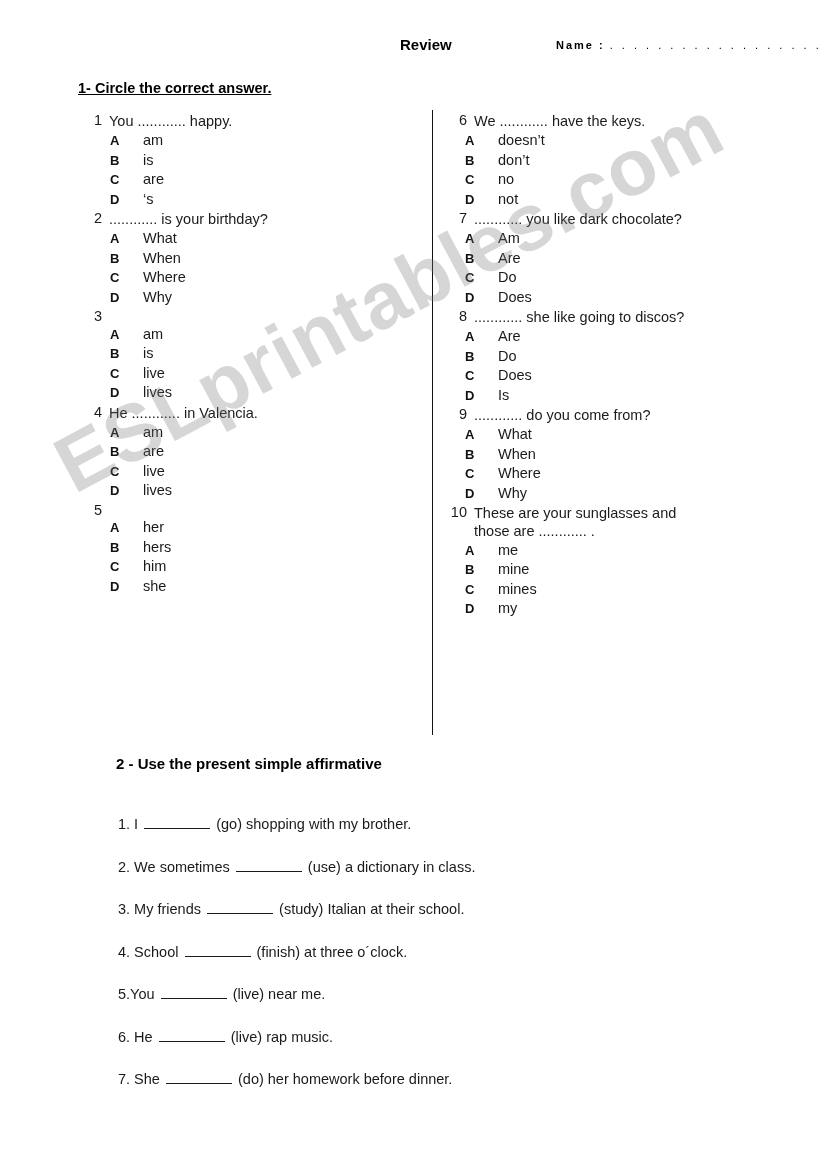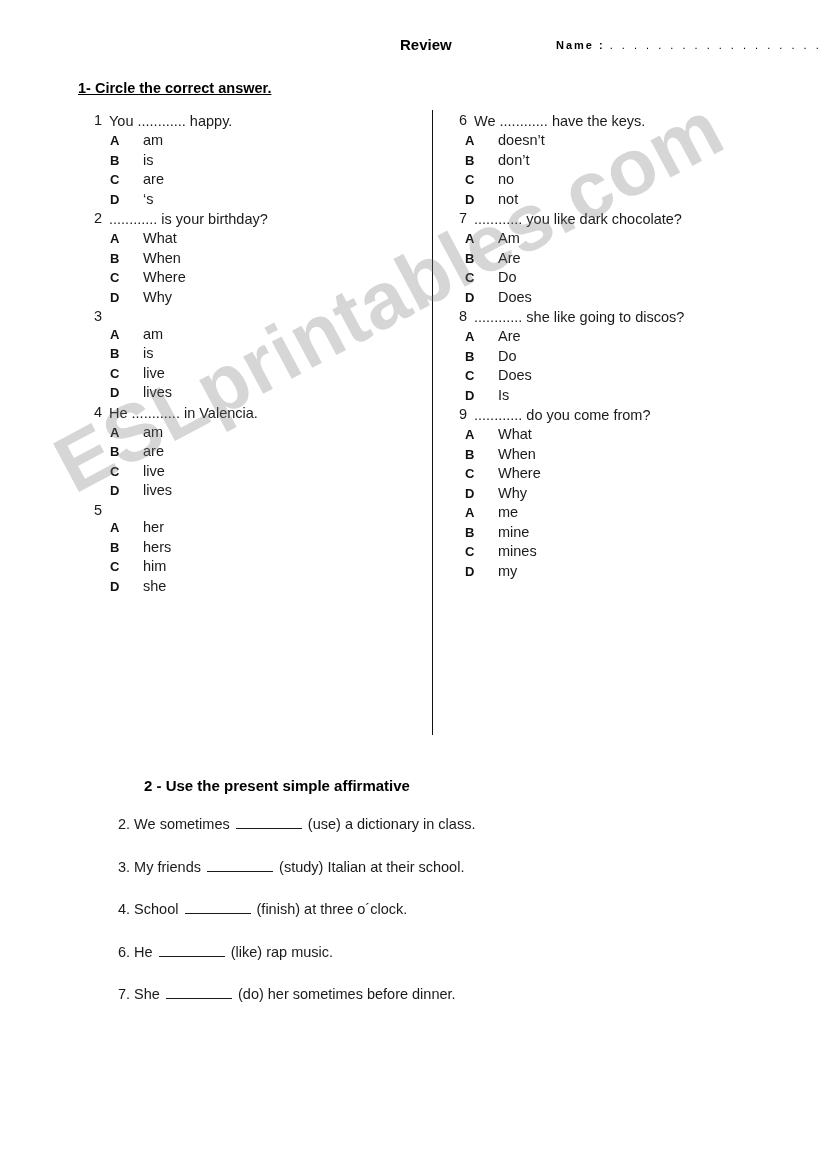--- a/index.html
+++ b/index.html
@@ -143,25 +143,24 @@
     margin-left: 20px;
   }
 
   
   #col-right .opt { padding-left: 20px; }
 
   
   #section2-title {
     position: absolute;
     left: 116px;
-    top: 777px;
+    top: 755px;
     font-size: 15px;
     font-weight: bold;
     color: #000;
-    margin-left: 28px;
   }
   #section2-list {
     position: absolute;
     left: 118px;
     top: 815px;
     width: 600px;
     font-size: 14.5px;
     color: #1a1a1a;
   }
   #section2-list .s2-item {
@@ -414,20 +413,24 @@
         <span class="opt-text">Where</span>
       </div>
       <div class="opt">
         <span class="opt-letter">D</span>
         <span class="opt-text">Why</span>
       </div>
     </div>
   </div>
 
   <div class="q-block">
+    <div class="q-row">
+      <span class="q-num">10</span>
+      <span class="q-text two-line">These are your sunglasses and those are ............ .</span>
+    </div>
     <div class="opts">
       <div class="opt">
         <span class="opt-letter">A</span>
         <span class="opt-text">me</span>
       </div>
       <div class="opt">
         <span class="opt-letter">B</span>
         <span class="opt-text">mine</span>
       </div>
       <div class="opt">
@@ -439,41 +442,51 @@
         <span class="opt-text">my</span>
       </div>
     </div>
   </div>
 
 </div>
 
 <div id="section2-title">2 - Use the present simple affirmative</div>
 <div id="section2-list">
   <div class="s2-item">
+    <span>1. I</span>
+    <span class="blank"></span>
+    <span>(go) shopping with my brother.</span>
+  </div>
+  <div class="s2-item">
     <span>2. We sometimes</span>
     <span class="blank"></span>
     <span>(use) a dictionary in class.</span>
   </div>
   <div class="s2-item">
     <span>3. My friends</span>
     <span class="blank"></span>
     <span>(study) Italian at their school.</span>
   </div>
   <div class="s2-item">
     <span>4. School</span>
     <span class="blank"></span>
     <span>(finish) at three o´clock.</span>
   </div>
   <div class="s2-item">
+    <span>5.You</span>
+    <span class="blank"></span>
+    <span>(live) near me.</span>
+  </div>
+  <div class="s2-item">
     <span>6. He</span>
     <span class="blank"></span>
-    <span>(like) rap music.</span>
+    <span>(live) rap music.</span>
   </div>
   <div class="s2-item">
     <span>7. She</span>
     <span class="blank"></span>
-    <span>(do) her sometimes before dinner.</span>
+    <span>(do) her homework before dinner.</span>
   </div>
 </div>
 
 <div id="watermark">
   <div class="wm-text">ESLprintables.com</div>
 </div>
 
 </body></html>

